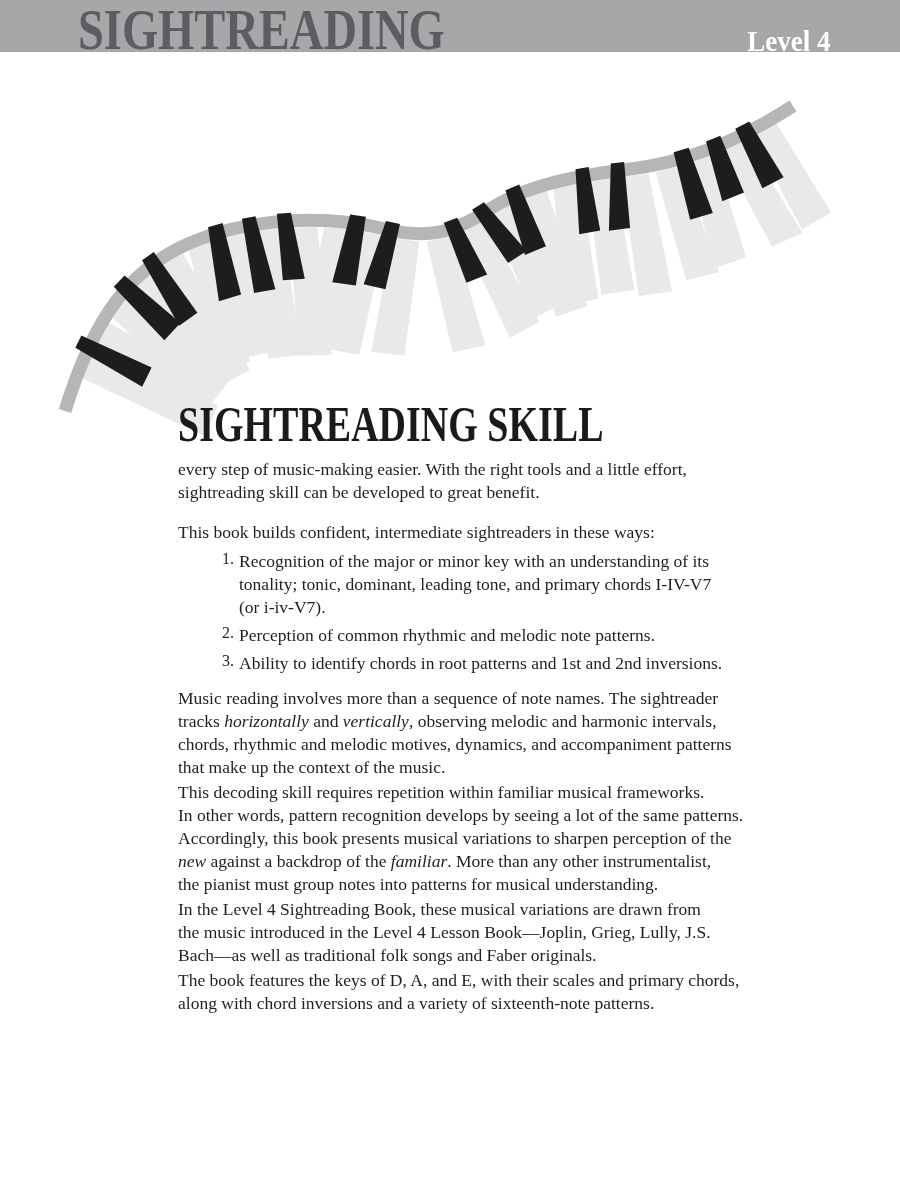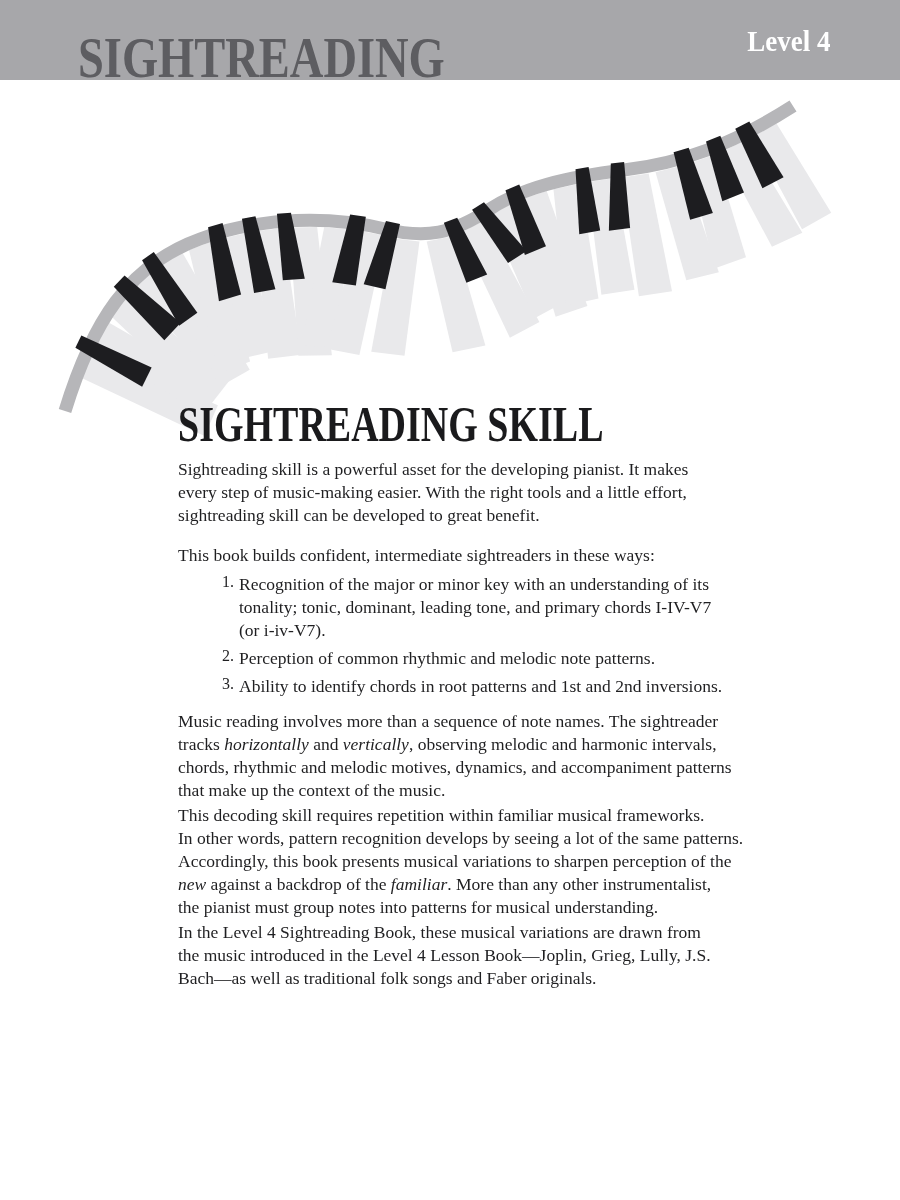--- a/index.html
+++ b/index.html
@@ -1,21 +1,21 @@
 <!DOCTYPE html>
 <html><head>
 <meta charset="utf-8">
 <style>
   html,body{margin:0;padding:0;background:#ffffff;}
   body{width:900px;height:1200px;position:relative;overflow:hidden;
        font-family:"Liberation Serif","DejaVu Serif",serif;color:#1f1f21;}
   .page{position:absolute;inset:0;background:#ffffff;}
 
   
-  .topbar{position:absolute;top:0;left:0;width:900px;height:80px;background:#a7a7aa;}
+  .topbar{position:absolute;top:0;left:0;width:900px;height:52px;background:#a7a7aa;}
   .topbar-title{position:absolute;left:78px;bottom:-6px;font-size:56px;line-height:1;
        font-weight:700;color:#5d5d61;transform:scaleX(.83);transform-origin:left bottom;
        white-space:nowrap;letter-spacing:0px;}
   .topbar-level{position:absolute;right:70px;top:26px;font-size:30px;line-height:1;
        font-weight:700;color:#ffffff;transform:scaleX(.9);transform-origin:right top;white-space:nowrap;}
 
   
   #kbd{position:absolute;left:0;top:0;width:900px;height:470px;pointer-events:none;}
 
   
@@ -84,21 +84,20 @@
       <polygon fill="#1d1d20" points="575.5001445431394,169.2578242206338 588.5778900407593,166.87798716411672 600.1858436356497,230.52449764494162 579.23735769841,234.3366213110922"></polygon>
       <polygon fill="#1d1d20" points="610.8125852869641,163.61292258301384 624.1168958296739,161.9129773741483 630.1086849797689,228.00402619801218 608.8688903269283,230.71792009288737"></polygon>
       <polygon fill="#1d1d20" points="673.5721793128512,152.29174297556133 688.6614071674451,147.76438166554178 712.8726893152166,212.95849118140947 690.1209340582568,219.78491182254484"></polygon>
       <polygon fill="#1d1d20" points="706.000492341217,141.56975661997902 720.2896720565949,135.69689464175642 744.0018808439446,192.39012544040065 722.313287432224,201.30415116797582"></polygon>
       <polygon fill="#1d1d20" points="735.2554321119857,128.68233282244975 749.2824063863003,121.46222208250327 783.577432813996,177.37123774607053 762.4374431566278,188.2526340745014"></polygon>
     </svg>
 
   <main class="content">
     <h1 class="skill-heading">SIGHTREADING SKILL</h1>
     <div class="para">
-        <div class="tline"><span>Sightreading skill is a powerful asset for the developing pianist. It makes</span></div>
         <div class="tline"><span>every step of music-making easier. With the right tools and a little effort,</span></div>
         <div class="tline"><span>sightreading skill can be developed to great benefit.</span></div>
       </div>
     <div class="para intro-gap">
         <div class="tline"><span>This book builds confident, intermediate sightreaders in these ways:</span></div>
       </div>
     <div class="nlist" id="nlist">
         <div class="list-item">
           <div class="list-num">1.</div>
           <div class="list-text para">
@@ -131,15 +130,19 @@
         <div class="tline"><span>In other words, pattern recognition develops by seeing a lot of the same patterns.</span></div>
         <div class="tline"><span>Accordingly, this book presents </span><span class="b">musical variations</span><span> to sharpen perception of the</span></div>
         <div class="tline"><span class="i">new</span><span> against a backdrop of the </span><span class="i">familiar</span><span>. More than any other instrumentalist,</span></div>
         <div class="tline"><span>the pianist must group notes into patterns for musical understanding.</span></div>
       </div>
     <div class="para gap-sm">
         <div class="tline"><span>In the Level 4 Sightreading Book, these musical variations are drawn from</span></div>
         <div class="tline"><span>the music introduced in the Level 4 Lesson Book—Joplin, Grieg, Lully, J.S.</span></div>
         <div class="tline"><span>Bach—as well as traditional folk songs and Faber originals.</span></div>
       </div>
+    <div class="para gap-sm">
+        <div class="tline"><span>The book features the keys of D, A, and E, with their scales and primary chords,</span></div>
+        <div class="tline"><span>along with chord inversions and a variety of sixteenth-note patterns.</span></div>
+      </div>
   </main>
 
 </div>
 
 </body></html>

